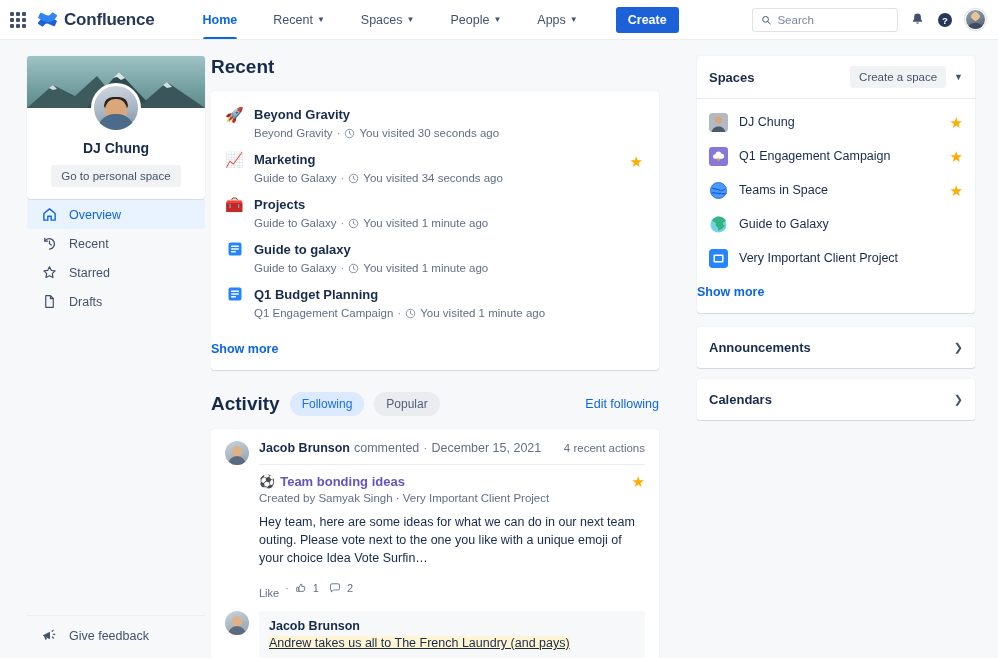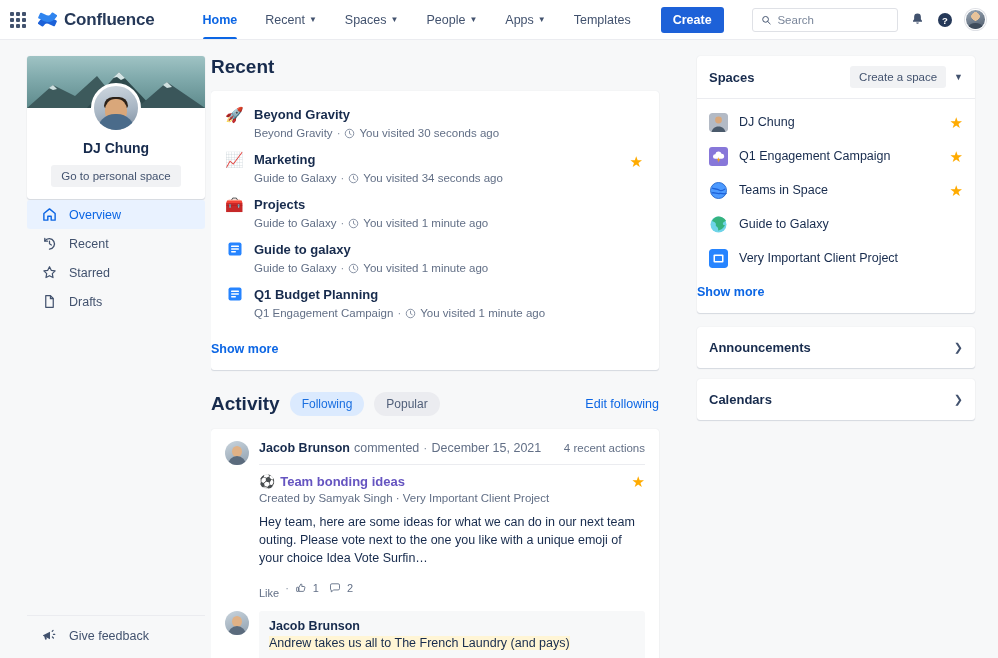--- a/index.html
+++ b/index.html
@@ -19,21 +19,21 @@
     padding: 0 12px 0 10px;
     position: relative;
   }
   .apps-grid { width: 16px; height: 16px; display: grid;
     grid-template-columns: repeat(3,1fr); grid-template-rows: repeat(3,1fr);
     gap: 2px; margin-right: 12px; cursor: pointer; }
   .apps-grid i { background: #42526e; border-radius: 1px; display:block; }
   .brand { display: flex; align-items: center; gap: 7px; margin-right: 38px; cursor: pointer; }
   .brand-mark { width: 19px; height: 19px; }
   .brand-name { font-size: 17px; font-weight: 600; color: #253858; letter-spacing: -0.2px; }
-  .nav-items { display: flex; align-items: center; height: 100%; gap: 8px; }
+  .nav-items { display: flex; align-items: center; height: 100%; gap: 16px; }
   .nav-item {
     position: relative; height: 100%; display: flex; align-items: center;
     padding: 0 10px; font-size: 12.5px; color: #42526e; cursor: pointer;
     white-space: nowrap;
   }
   .nav-item.active { color: #0c66e4; font-weight: 600; }
   .nav-item.active::after {
     content:""; position: absolute; left: 10px; right: 10px; bottom: 0;
     height: 2.5px; background: #0c66e4; border-radius: 2px 2px 0 0;
   }
@@ -194,21 +194,21 @@
   .act-actions {
     display: flex; align-items: center; gap: 6px;
     font-size: 11px; color: #626f86; margin-top: 9px;
   }
   .act-actions .lk { cursor: pointer; margin-top: 11px; }
   .cmt-block { display: flex; gap: 10px; margin-top: 12px; }
   .cmt-bubble { background: #f7f8f9; border-radius: 3px; padding: 8px 10px; flex: 1 1 auto; }
   .cmt-name { font-size: 12.5px; font-weight: 600; color: #172b4d; }
   .cmt-quote {
     font-size: 12.5px; color: #172b4d; margin-top: 5px;
-    background: #fff5d5; display: inline; line-height: 18px;
+    background: #fff5d5; display: inline; line-height: 18px; text-decoration: underline;
   }
   .cmt-text { font-size: 12.5px; color: #172b4d; margin-top: 7px; line-height: 18px; }
 
   
   .rightbar { width: 322px; flex: 0 0 322px; padding: 16px 23px 0 21px; }
   .panel {
     background: #fff; border-radius: 3px;
     box-shadow: 0 1px 1px rgba(9,30,66,.13), 0 0 1px rgba(9,30,66,.13);
   }
   .panel-head {
@@ -277,23 +277,20 @@
       <span>Spaces</span>
       <span class="caret">▼</span>
     </div>
     <div class="nav-item">
       <span>People</span>
       <span class="caret">▼</span>
     </div>
     <div class="nav-item">
       <span>Apps</span>
       <span class="caret">▼</span>
-    </div>
-    <div class="nav-item">
-      <span>Templates</span>
     </div>
     <button class="create-btn">Create</button>
   </div>
 
   <div class="nav-right">
     <div class="searchbox">
       <svg width="12" height="12" viewBox="0 0 16 16">
         <circle cx="7" cy="7" r="4.4" fill="none" stroke="#42526e" stroke-width="1.5"></circle>
         <line x1="10.3" y1="10.3" x2="14" y2="14" stroke="#42526e" stroke-width="1.5" stroke-linecap="round"></line>
       </svg>

